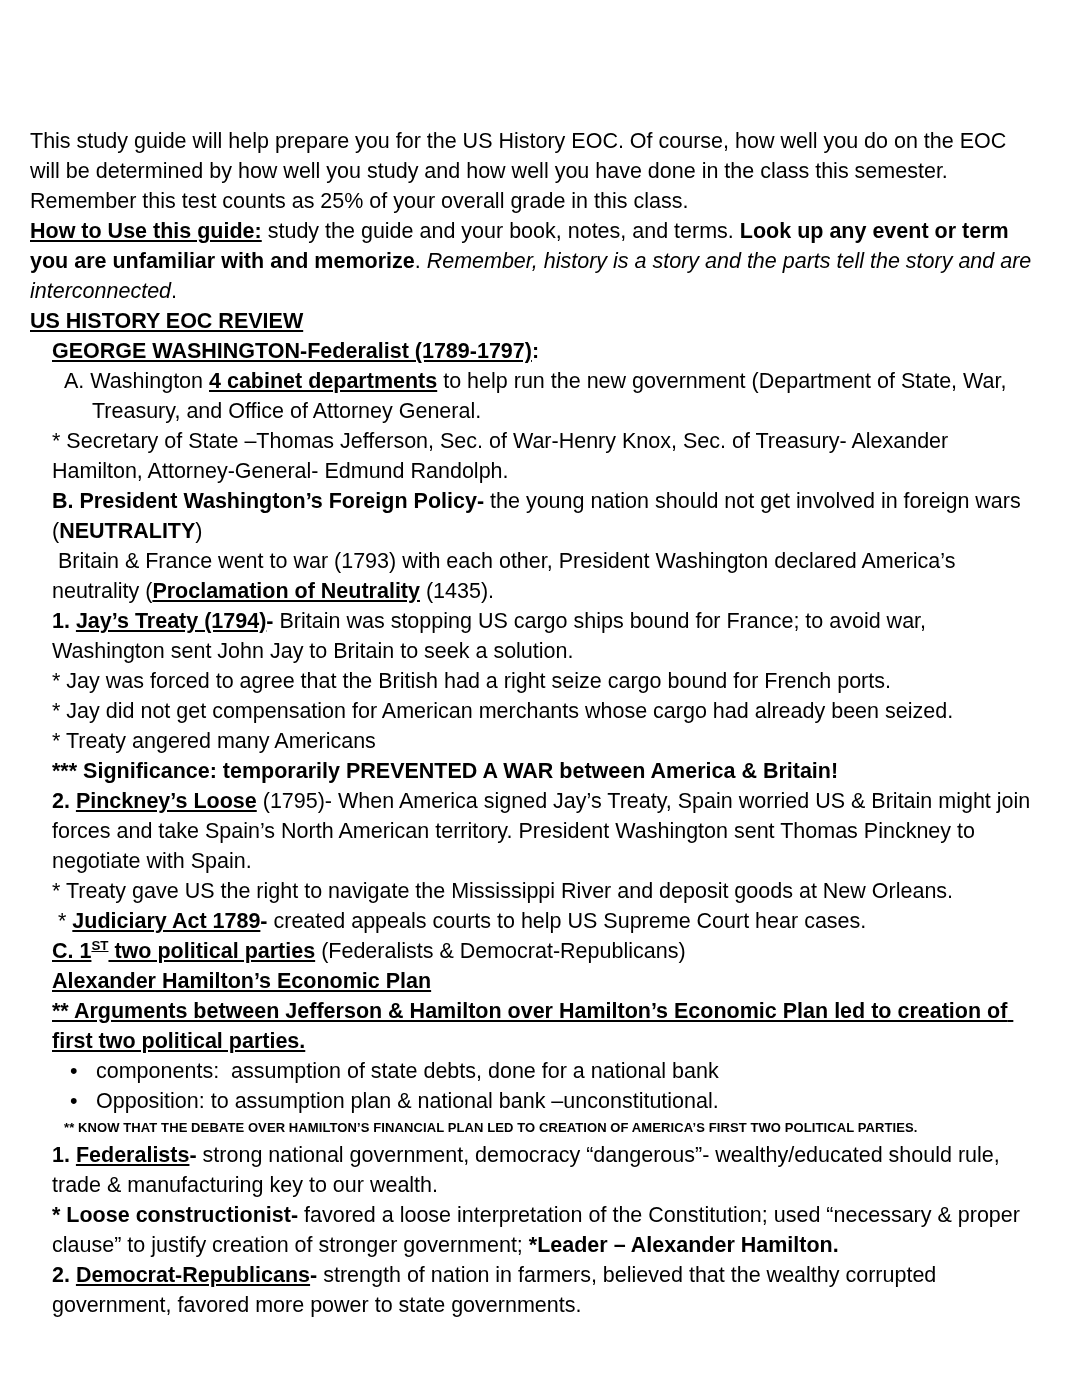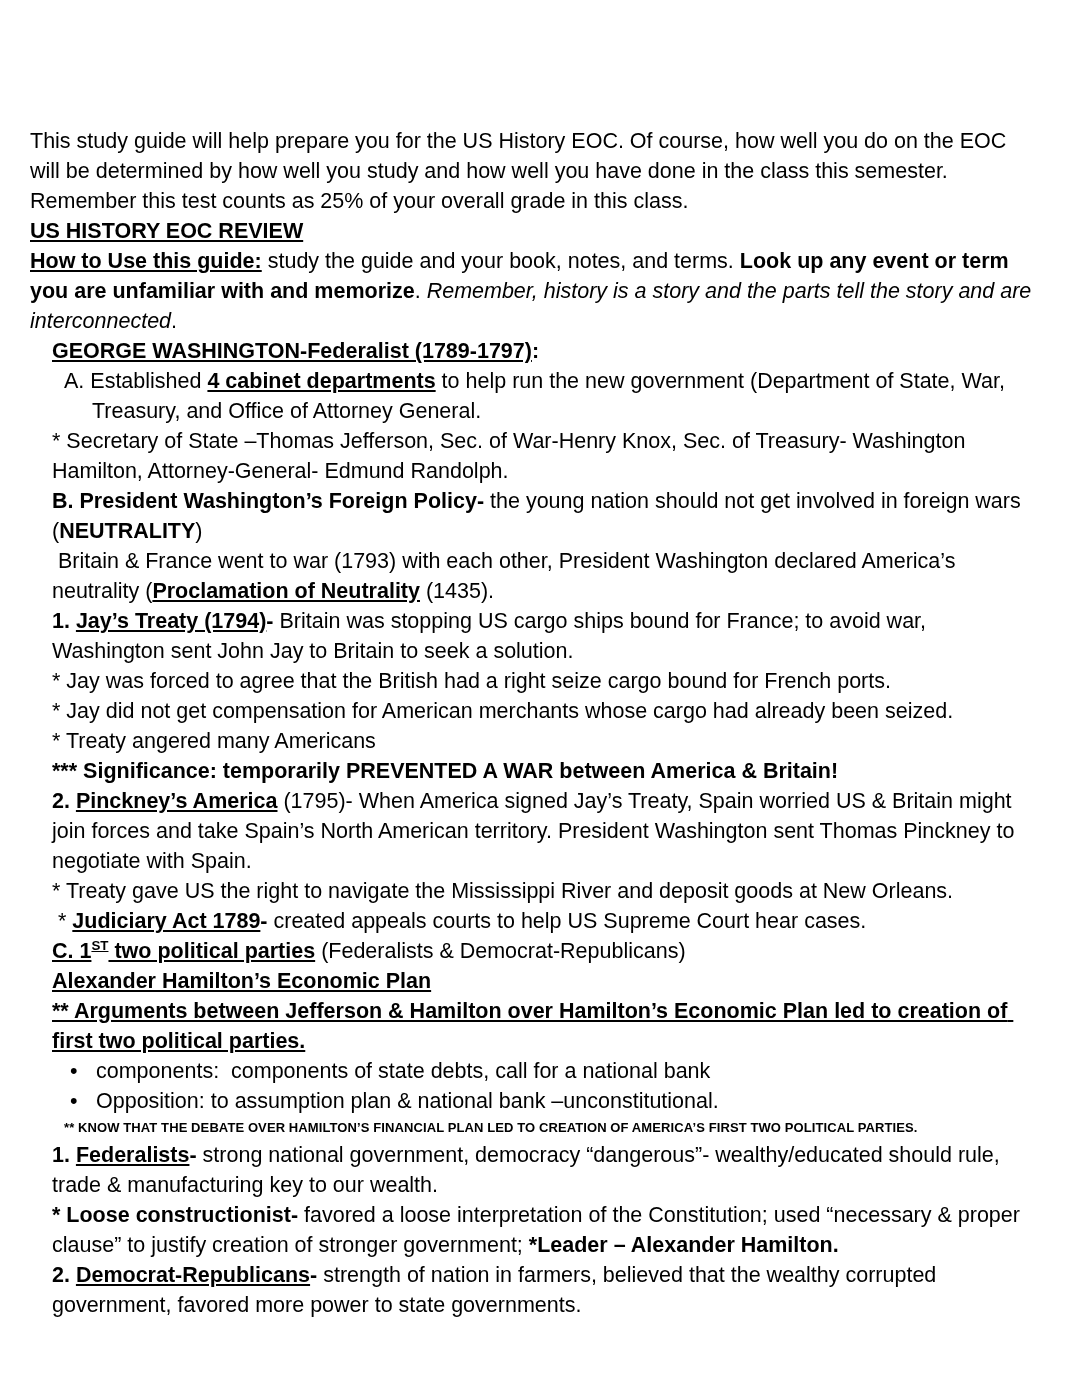--- a/index.html
+++ b/index.html
@@ -45,38 +45,38 @@
   .s-u { text-decoration: underline; }
   .s-i { font-style: italic; }
   .s-sup { font-size: 0.62em; vertical-align: super; line-height: 0; }
 </style>
 </head>
 <body>
 
 <div class="page">
   <div>
       <div class="para intro"><span>This study guide will help prepare you for the US History EOC. Of course, how well you do on the EOC will be determined by how well you study and how well you have done in the class this semester. Remember this test counts as 25% of your overall grade in this class.</span></div>
+      <div class="para intro"><span class="s-b s-u">How to Use this guide:</span><span> study the guide and your book, notes, and terms. </span><span class="s-b">Look up any event or term you are unfamiliar with and memorize</span><span>. </span><span class="s-i">Remember, history is a story and the parts tell the story and are interconnected</span><span>.</span></div>
       <div class="para intro"><span class="s-b s-u">US HISTORY EOC REVIEW</span></div>
-      <div class="para intro"><span class="s-b s-u">How to Use this guide:</span><span> study the guide and your book, notes, and terms. </span><span class="s-b">Look up any event or term you are unfamiliar with and memorize</span><span>. </span><span class="s-i">Remember, history is a story and the parts tell the story and are interconnected</span><span>.</span></div>
       <div class="para main"><span class="s-b s-u">GEORGE WASHINGTON-Federalist (1789-1797)</span><span class="s-b">:</span></div>
-      <div class="para hang"><span>A. Established </span><span class="s-b s-u">4 cabinet departments</span><span> to help run the new government (Department of State, War, Treasury, and Office of Attorney General.</span></div>
-      <div class="para main"><span>* Secretary of State –Thomas Jefferson, Sec. of War-Henry Knox, Sec. of Treasury- Washington Hamilton, Attorney-General- Edmund Randolph.</span></div>
+      <div class="para hang"><span>A. Washington </span><span class="s-b s-u">4 cabinet departments</span><span> to help run the new government (Department of State, War, Treasury, and Office of Attorney General.</span></div>
+      <div class="para main"><span>* Secretary of State –Thomas Jefferson, Sec. of War-Henry Knox, Sec. of Treasury- Alexander Hamilton, Attorney-General- Edmund Randolph.</span></div>
       <div class="para main"><span class="s-b">B. President Washington’s Foreign Policy-</span><span> the young nation should not get involved in foreign wars (</span><span class="s-b">NEUTRALITY</span><span>)</span></div>
       <div class="para main"><span> Britain &amp; France went to war (1793) with each other, President Washington declared America’s neutrality (</span><span class="s-b s-u">Proclamation of Neutrality</span><span> (1435).</span></div>
       <div class="para main"><span class="s-b">1. </span><span class="s-b s-u">Jay’s Treaty (1794)</span><span class="s-b">-</span><span> Britain was stopping US cargo ships bound for France; to avoid war, Washington sent John Jay to Britain to seek a solution.</span></div>
       <div class="para main"><span>* Jay was forced to agree that the British had a right seize cargo bound for French ports.</span></div>
       <div class="para main"><span>* Jay did not get compensation for American merchants whose cargo had already been seized.</span></div>
       <div class="para main"><span>* Treaty angered many Americans</span></div>
       <div class="para main"><span class="s-b">*** Significance: temporarily PREVENTED A WAR between America &amp; Britain!</span></div>
-      <div class="para main"><span class="s-b">2. </span><span class="s-b s-u">Pinckney’s America</span><span> (1795)- When America signed Jay’s Treaty, Spain worried US &amp; Britain might join forces and take Spain’s North American territory. President Washington sent Thomas Pinckney to negotiate with Spain.</span></div>
+      <div class="para main"><span class="s-b">2. </span><span class="s-b s-u">Pinckney’s Loose</span><span> (1795)- When America signed Jay’s Treaty, Spain worried US &amp; Britain might join forces and take Spain’s North American territory. President Washington sent Thomas Pinckney to negotiate with Spain.</span></div>
       <div class="para main"><span>* Treaty gave US the right to navigate the Mississippi River and deposit goods at New Orleans.</span></div>
       <div class="para main"><span> * </span><span class="s-b s-u">Judiciary Act 1789</span><span class="s-b">-</span><span> created appeals courts to help US Supreme Court hear cases.</span></div>
       <div class="para main"><span class="s-b s-u">C. 1</span><span class="s-b s-u s-sup">ST</span><span class="s-b s-u"> two political parties</span><span> (Federalists &amp; Democrat-Republicans)</span></div>
       <div class="para main"><span class="s-b s-u">Alexander Hamilton’s Economic Plan</span></div>
       <div class="para main"><span class="s-b s-u">** Arguments between Jefferson &amp; Hamilton over Hamilton’s Economic Plan led to creation of first two political parties.</span></div>
-      <div class="para bullet"><span>components:  components of state debts, call for a national bank</span></div>
+      <div class="para bullet"><span>components:  assumption of state debts, done for a national bank</span></div>
       <div class="para bullet"><span>Opposition: to assumption plan &amp; national bank –unconstitutional.</span></div>
       <div class="para small"><span class="s-b">** KNOW THAT THE DEBATE OVER HAMILTON’S FINANCIAL PLAN LED TO CREATION OF AMERICA’S FIRST TWO POLITICAL PARTIES.</span></div>
       <div class="para main"><span class="s-b">1. </span><span class="s-b s-u">Federalists</span><span class="s-b">-</span><span> strong national government, democracy “dangerous”- wealthy/educated should rule, trade &amp; manufacturing key to our wealth.</span></div>
       <div class="para main"><span class="s-b">* Loose constructionist-</span><span> favored a loose interpretation of the Constitution; used “necessary &amp; proper clause” to justify creation of stronger government; </span><span class="s-b">*Leader – Alexander Hamilton.</span></div>
       <div class="para main"><span class="s-b">2. </span><span class="s-b s-u">Democrat-Republicans</span><span class="s-b">-</span><span> strength of nation in farmers, believed that the wealthy corrupted government, favored more power to state governments.</span></div>
     </div>
 </div>
 
 </body></html>

